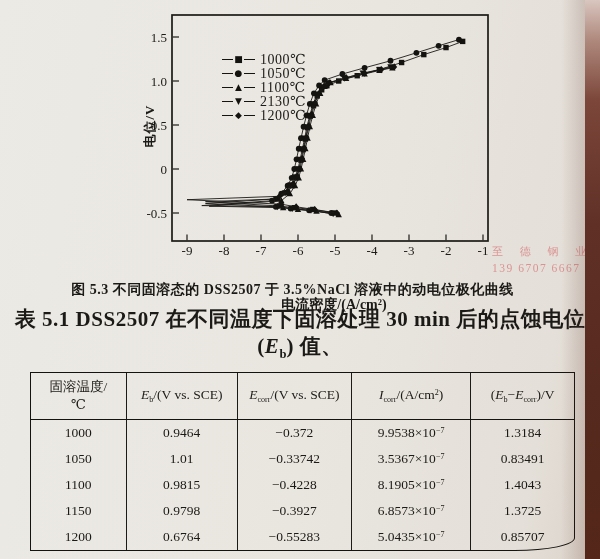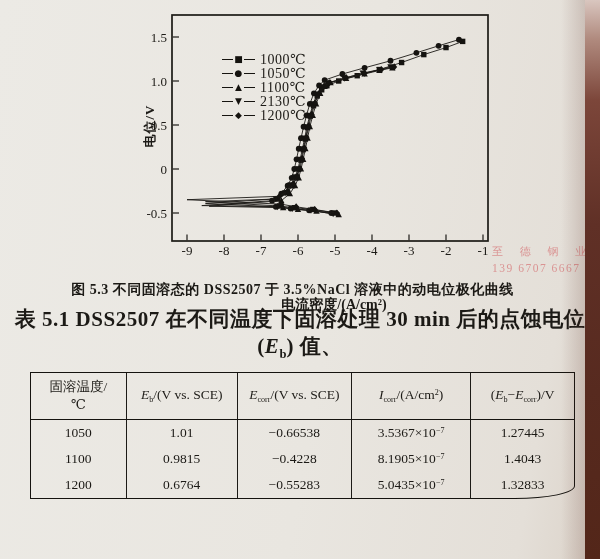--- a/index.html
+++ b/index.html
@@ -248,39 +248,53 @@
             <span>℃</span>
           </th>
           <th><span class="mv">E</span><span class="sub">b</span><span>/(V vs. SCE)</span></th>
           <th><span class="mv">E</span><span class="sub">corr</span><span>/(V vs. SCE)</span></th>
           <th><span class="mv">I</span><span class="sub">corr</span><span>/(A/cm</span><span class="sup">2</span><span>)</span></th>
           <th><span>(</span><span class="mv">E</span><span class="sub">b</span><span>−</span><span class="mv">E</span><span class="sub">corr</span><span>)/V</span></th>
         </tr>
       </thead>
       <tbody id="tbl-body">
           <tr>
+            <td>1000</td>
+            <td>0.9464</td>
+            <td>−0.372</td>
+            <td>9.9538×10<span class="sup">−7</span></td>
+            <td>1.3184</td>
+          </tr>
+          <tr>
             <td>1050</td>
             <td>1.01</td>
-            <td>−0.66538</td>
+            <td>−0.33742</td>
             <td>3.5367×10<span class="sup">−7</span></td>
-            <td>1.27445</td>
+            <td>0.83491</td>
           </tr>
           <tr>
             <td>1100</td>
             <td>0.9815</td>
             <td>−0.4228</td>
             <td>8.1905×10<span class="sup">−7</span></td>
             <td>1.4043</td>
           </tr>
           <tr>
+            <td>1150</td>
+            <td>0.9798</td>
+            <td>−0.3927</td>
+            <td>6.8573×10<span class="sup">−7</span></td>
+            <td>1.3725</td>
+          </tr>
+          <tr>
             <td>1200</td>
             <td>0.6764</td>
             <td>−0.55283</td>
             <td>5.0435×10<span class="sup">−7</span></td>
-            <td>1.32833</td>
+            <td>0.85707</td>
           </tr>
         </tbody>
     </table>
   </div>
 
   <div class="watermark">
     <div class="wm1">至 德 钢 业</div>
     <div class="wm2">139 6707 6667</div>
   </div>
 

